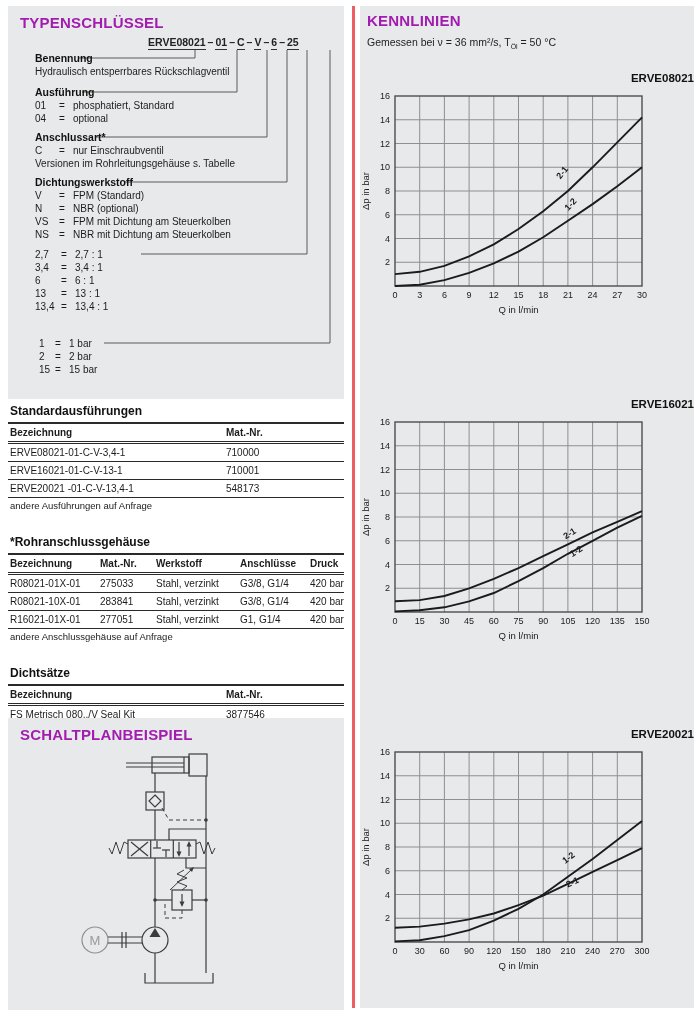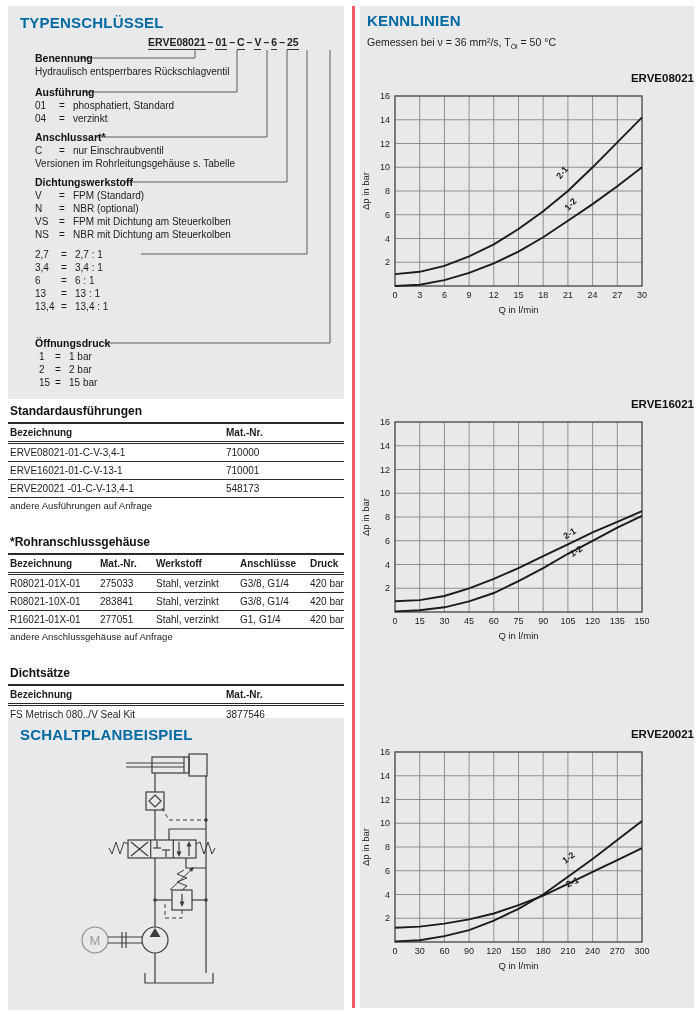--- a/index.html
+++ b/index.html
@@ -7,21 +7,21 @@
     width:700px;height:1016px;position:relative;background:#ffffff;
     font-family:"Liberation Sans","DejaVu Sans",sans-serif;color:#1c1c1c;
     -webkit-font-smoothing:antialiased;overflow:hidden;
   }
   .panel{position:absolute;background:#e8e9ea;}
   #ts-box{left:8px;top:6px;width:336px;height:393px;}
   #schalt-box{left:8px;top:718px;width:336px;height:292px;}
   #right-panel{left:360px;top:6px;width:334px;height:1002px;text-align:right;}
   #divider{position:absolute;left:352px;top:6px;width:3px;height:1002px;background:#ee5d62;}
 
-  .big-title{font-size:15px;font-weight:bold;letter-spacing:.2px;color:#0369a1;}
+  .big-title{font-size:15px;font-weight:bold;letter-spacing:.2px;color:#a21caf;}
   #ts-title{position:absolute;left:12px;top:8px;}
   #schalt-title{position:absolute;left:12px;top:8px;}
   #kenn-title{position:absolute;left:7px;top:6px;}
   #kenn-sub{position:absolute;left:7px;top:30px;font-size:10.5px;color:#222;}
   #kenn-sub sub{font-size:7px;}
 
   
   #ts-code{position:absolute;left:140px;top:30px;font-size:10.5px;font-weight:bold;color:#222;white-space:nowrap;}
   #ts-code .seg{border-bottom:1.5px solid #333;padding-bottom:1px;}
   #ts-code .sep{margin:0 2px;}
@@ -89,21 +89,21 @@
 
         <div class="kv-row">
           <span class="k">01</span>
           <span class="eq">=</span>
           <span class="v">phosphatiert, Standard</span>
         </div>
 
         <div class="kv-row">
           <span class="k">04</span>
           <span class="eq">=</span>
-          <span class="v">verzinkt</span>
+          <span class="v">optional</span>
         </div>
       </div>
   </div>
 
   <div class="ts-sec" id="sec-ans">
     <div class="lab">Anschlussart*</div>
     <div>
 
         <div class="kv-row">
           <span class="k">C</span>
@@ -173,21 +173,20 @@
 
         <div class="kv-row">
           <span class="k">13,4</span>
           <span class="eq">=</span>
           <span class="v">13,4 : 1</span>
         </div>
       </div>
   </div>
 
   <div class="ts-sec" id="sec-oef">
-    <div class="lab">Öffnungsdruck</div>
     <div>
 
         <div class="kv-row">
           <span class="k">1</span>
           <span class="eq">=</span>
           <span class="v">1 bar</span>
         </div>
 
         <div class="kv-row">
           <span class="k">2</span>

